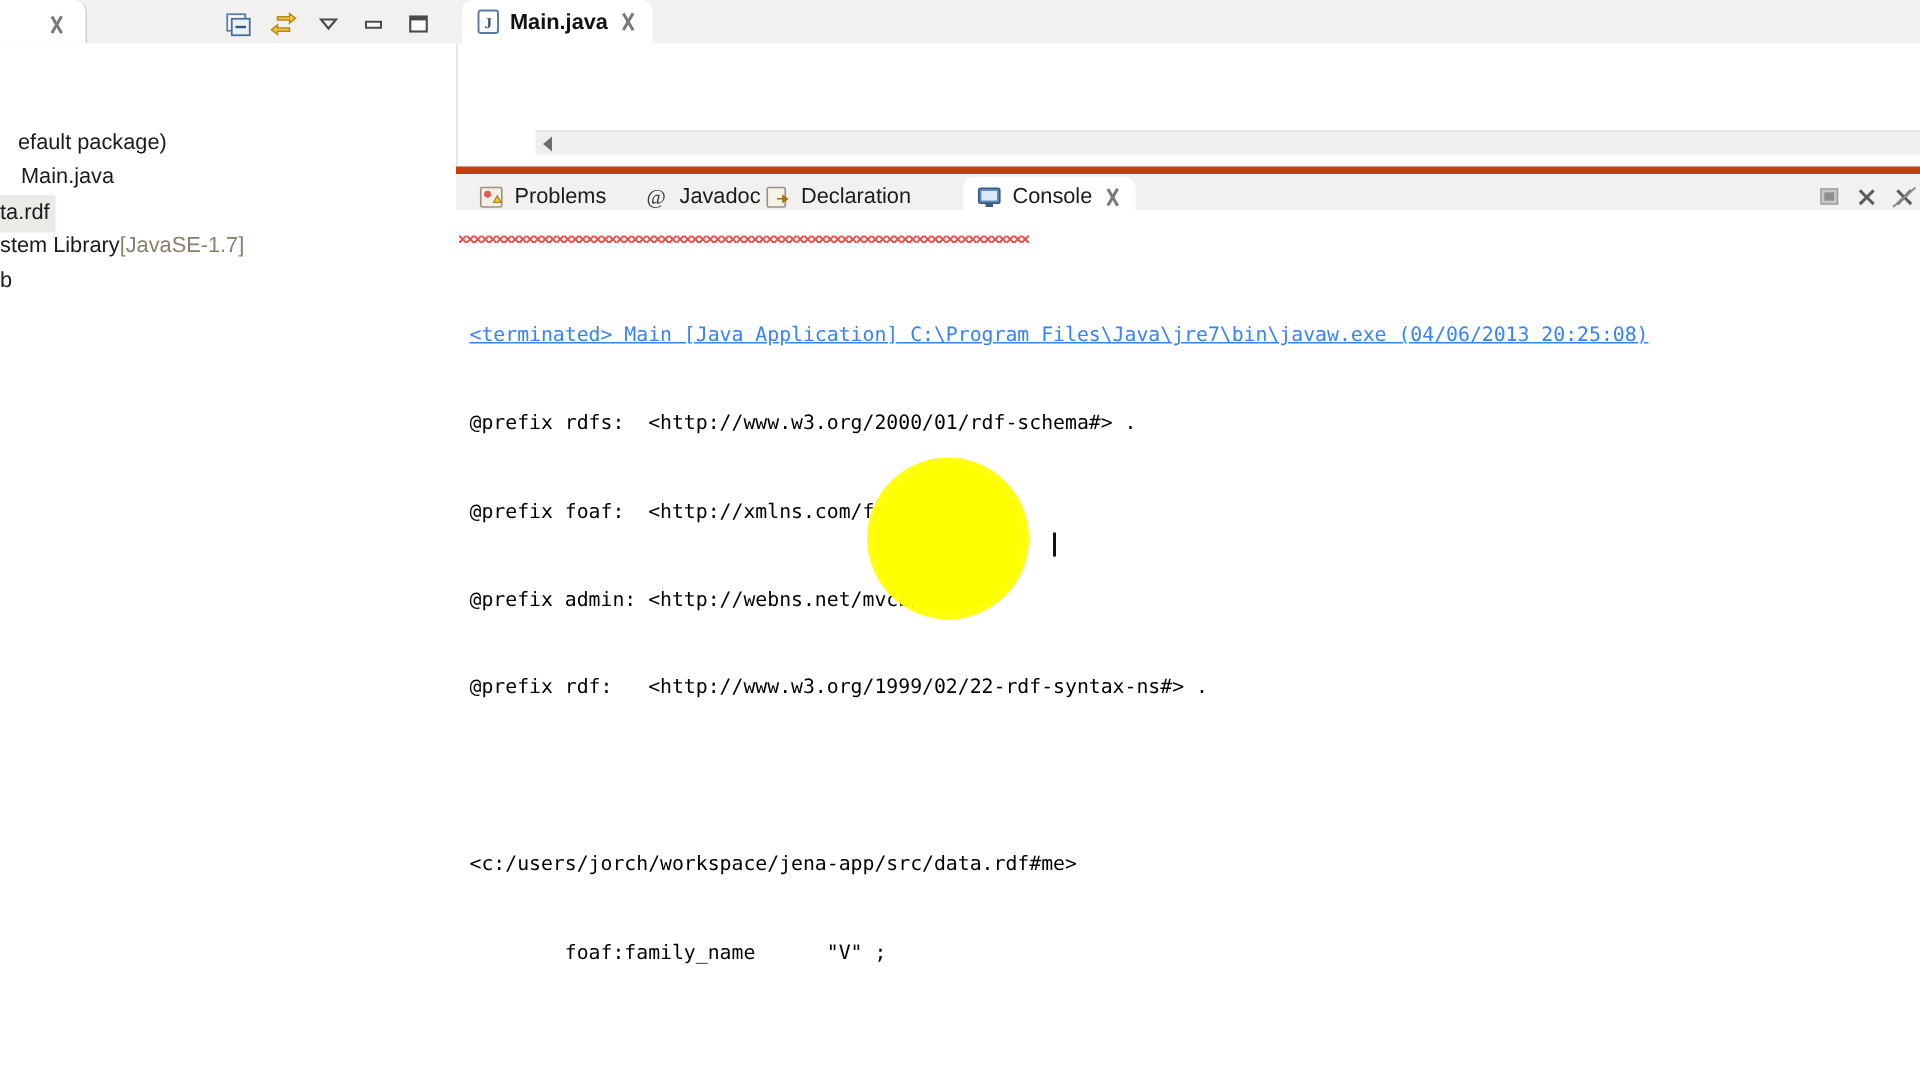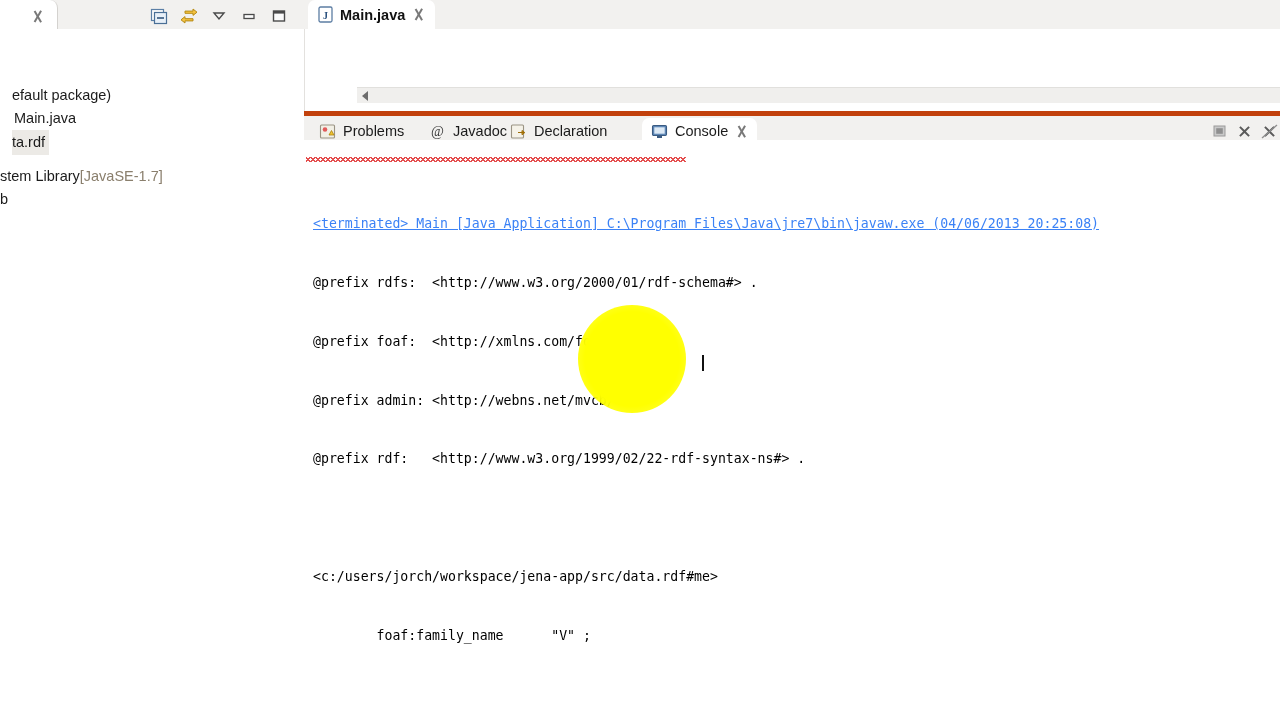--- a/index.html
+++ b/index.html
@@ -218,24 +218,24 @@
       </div>
     </div>
 
     <div id="left-tree">
       <div class="tree-row" style="padding-left:12px;">
         <span class="txt">efault package)</span>
       </div>
       <div class="tree-row" style="padding-left:14px;">
         <span class="txt">Main.java</span>
       </div>
-      <div class="tree-row sel" style="padding-left:12px;">
+      <div class="tree-row sel" style="padding-left:0px;">
         <span class="txt">ta.rdf</span>
       </div>
-      <div class="tree-row" style="padding-left:0px;margin-top:12px;">
+      <div class="tree-row" style="padding-left:0px;">
         <span class="txt">stem Library</span><span class="tree-dim">[JavaSE-1.7]</span>
       </div>
       <div class="tree-row" style="padding-left:0px;">
         <span class="txt">b</span>
       </div>
     </div>
   </div>
 
   <div id="main">
 

